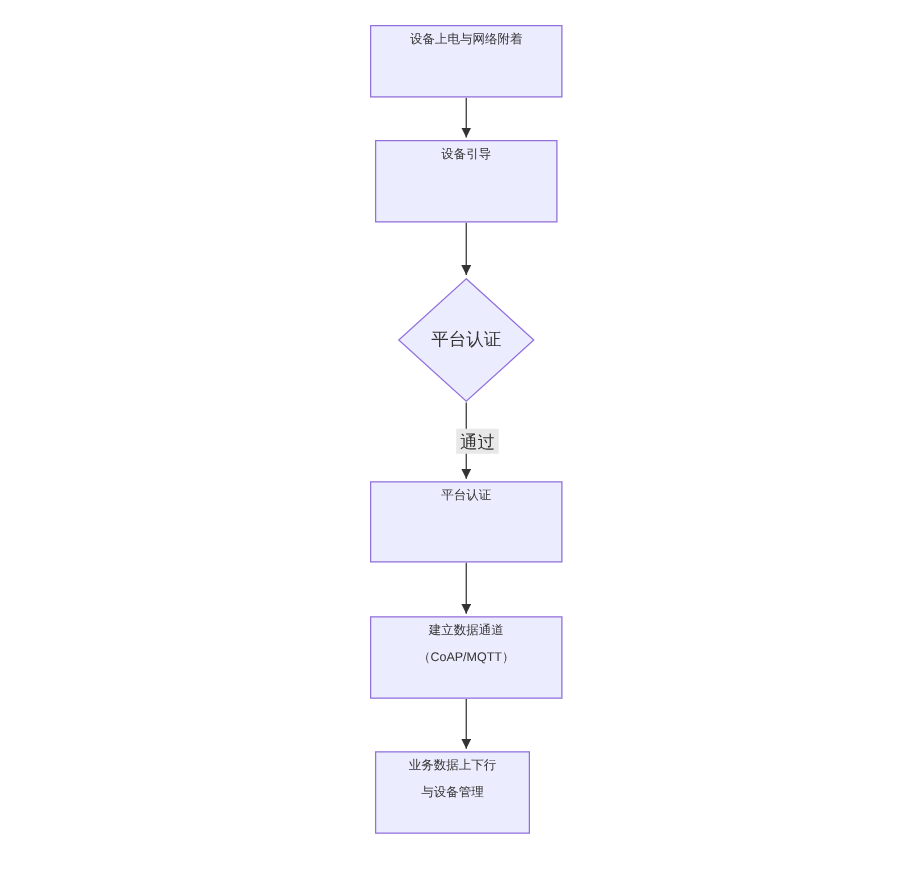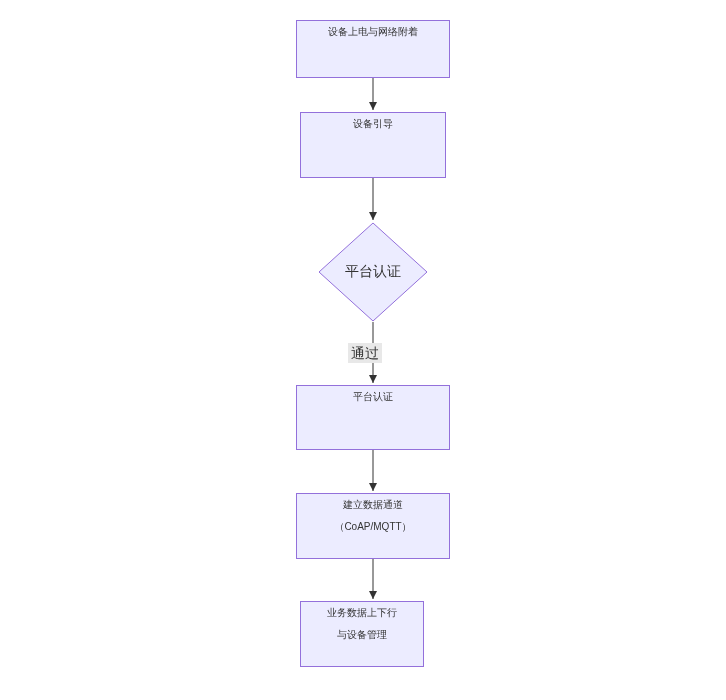--- a/index.html
+++ b/index.html
@@ -57,21 +57,21 @@
     width:104px;height:100px;
     display:flex;
     align-items:center;
     justify-content:center;
     color:var(--text-color);
     font-size:14px;
     text-align:center;
   }
   .edge-label{
     position:absolute;
-    left:365px;top:353px;
+    left:382px;top:353px;
     transform:translate(-50%,-50%);
     background:var(--edge-label-bg);
     color:var(--text-color);
     font-size:14px;
     line-height:18px;
     padding:1px 3px;
     white-space:nowrap;
   }
   #node-power{left:296px;top:20px;width:154px;height:58px;}
   #node-bootstrap{left:300px;top:112px;width:146px;height:66px;}

